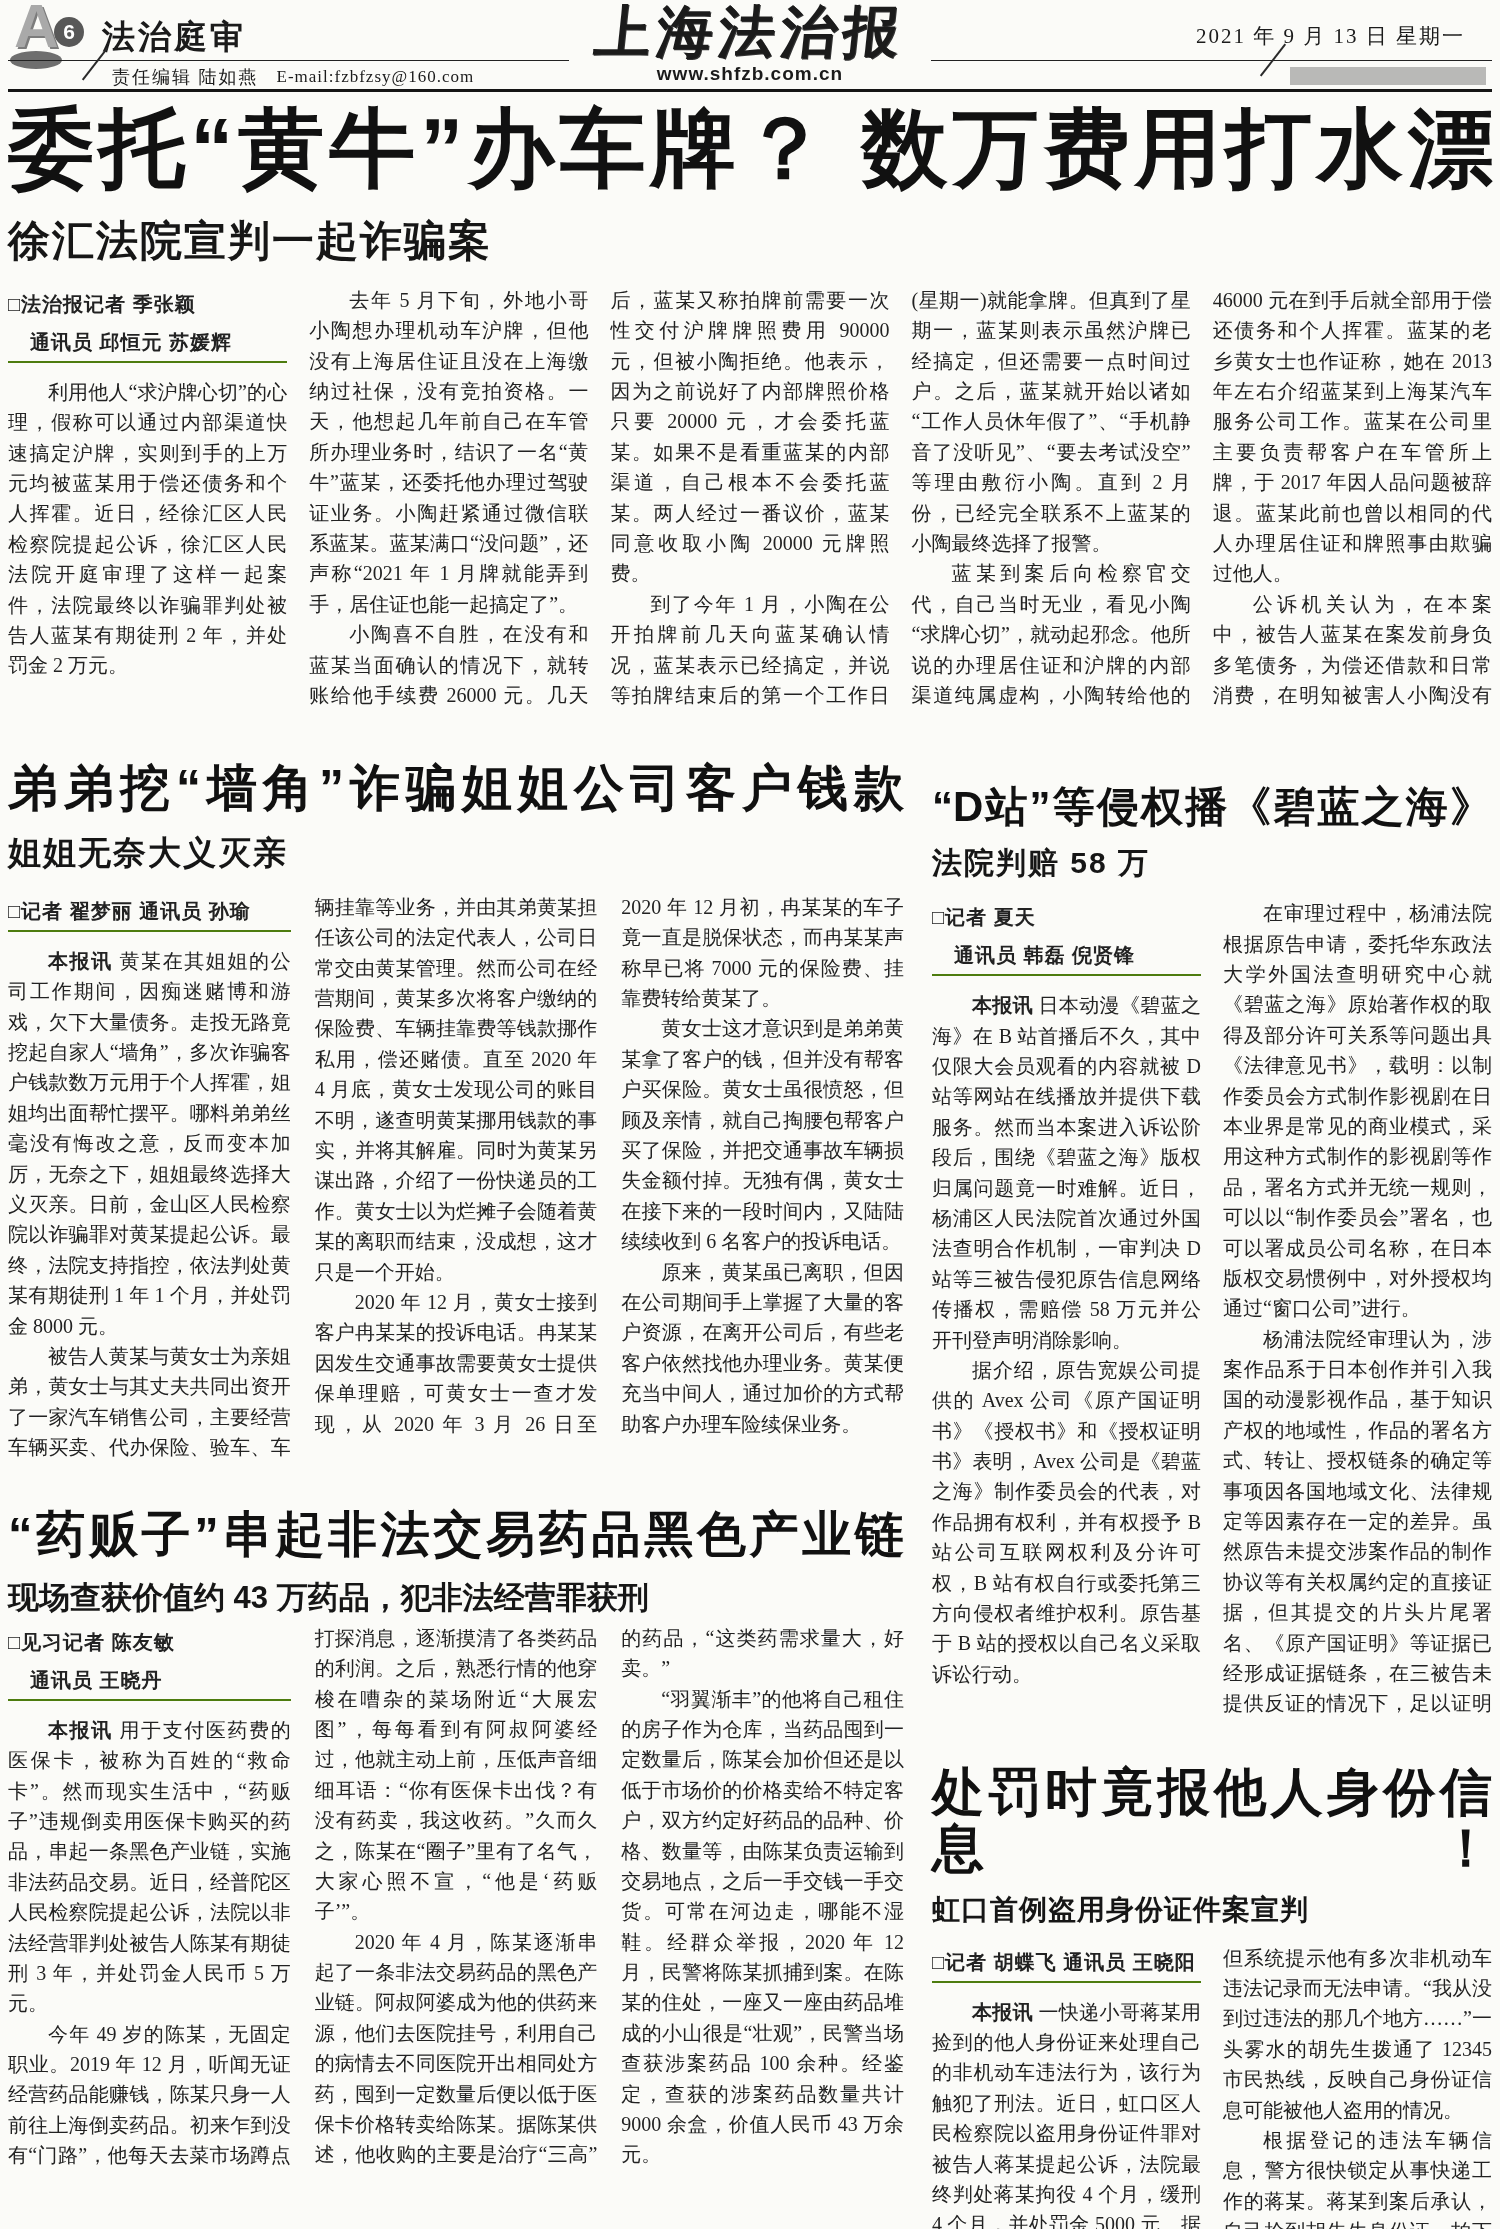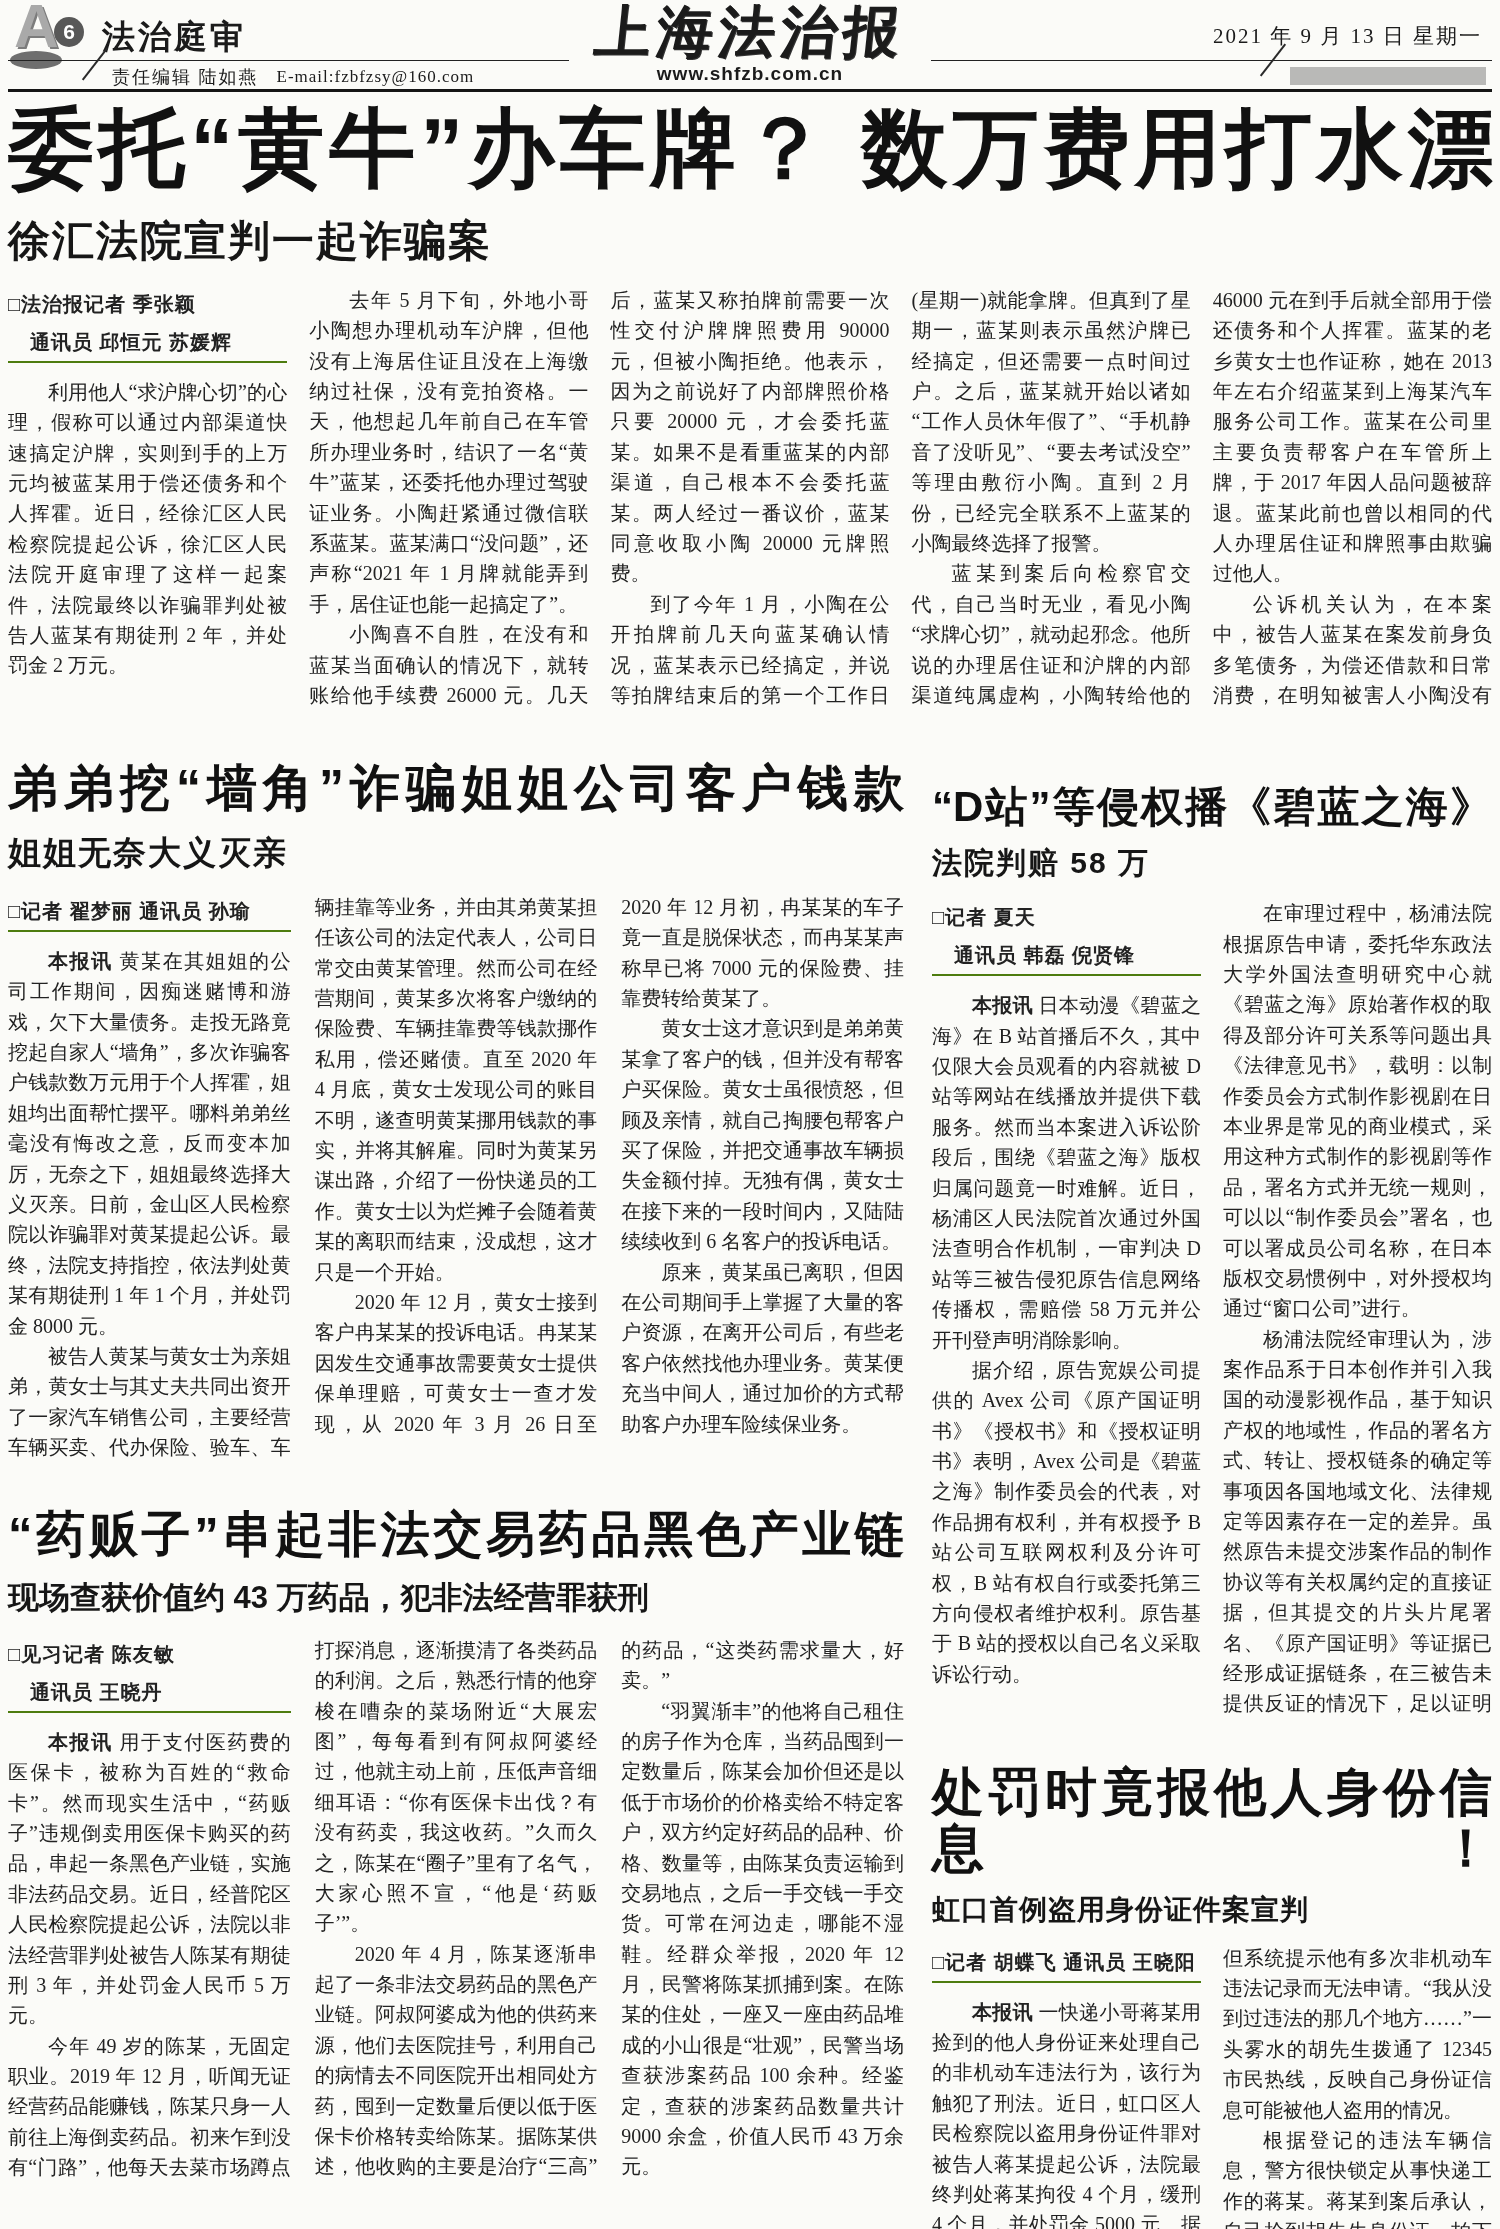--- a/index.html
+++ b/index.html
@@ -13,21 +13,21 @@
   #masthead-bar { position:relative; height:92px; border-bottom:3px solid #151515; }
   .mh-row1 { position:relative; height:60px; display:flex; align-items:center; }
   .a6 { position:relative; width:84px; height:72px; margin-top:10px; flex:0 0 auto; }
   .a6 .ellipse { position:absolute; left:2px; bottom:2px; width:52px; height:18px; background:#6e6e6e; border-radius:50%; }
   .a6 .a { position:absolute; left:6px; top:-4px; font-family:"Liberation Sans",sans-serif; font-size:62px; font-weight:900; color:#a9a9a9; text-shadow:2px 2px 0 #7c7c7c; line-height:1; }
   .a6 .six { position:absolute; left:46px; top:18px; width:30px; height:30px; background:#585858; color:#fff; border-radius:50%; font-family:"Liberation Sans",sans-serif; font-size:21px; font-weight:900; display:flex; align-items:center; justify-content:center; }
   .section-title { font-family:"Liberation Sans",sans-serif; font-size:33px; font-weight:900; letter-spacing:3px; margin-left:10px; margin-top:14px; }
   .masthead-center { position:absolute; left:50%; top:4px; transform:translateX(-50%); text-align:center; background:#fbfbf8; padding:0 26px; z-index:3; }
   .masthead-title { font-size:56px; font-weight:900; letter-spacing:6px; transform:skewX(-6deg); text-shadow:1px 1px 0 #333; line-height:1.0; }
   .site-url { font-family:"Liberation Sans",sans-serif; font-size:19px; font-weight:700; margin-top:3px; letter-spacing:1px; }
-  .date-right { position:absolute; right:10px; top:22px; font-size:21px; letter-spacing:2px; }
+  .date-right { position:absolute; right:27px; top:22px; font-size:21px; letter-spacing:2px; }
   .mh-row2 { position:relative; height:32px; border-top:1.5px solid #222; display:flex; align-items:center; }
   .editor-credit { font-size:18px; letter-spacing:2px; margin-left:104px; }
   .editor-email { font-size:17px; margin-left:18px; letter-spacing:1px; }
   .gray-bar { position:absolute; right:6px; top:6px; width:196px; height:18px; background:#b9b9b7; }
   .diag { position:absolute; width:2px; background:#2a2a2a; z-index:2; }
   .diag1 { height:40px; left:86px; top:44px; transform:rotate(38deg); }
   .diag2 { height:40px; right:218px; top:40px; transform:rotate(38deg); }
   
   .headline { font-family:"Liberation Sans",sans-serif; font-weight:900; color:#111;
               text-align:justify; text-align-last:justify; line-height:1.08; }
@@ -47,21 +47,21 @@
   
   #zone { display:flex; margin-top:24px; gap:28px; }
   #zone-left { width:896px; flex:0 0 auto; }
   #zone-right { flex:1 1 auto; }
   #a2 .headline { font-size:50px; }
   #a2 .subhead { font-size:33px; margin-top:16px; letter-spacing:2px; }
   #a2 .body-cols { margin-top:16px; column-count:3; column-gap:24px; height:588px; }
   #a4 { margin-top:28px; }
   #a4 .headline { font-size:49px; }
   #a4 .subhead { font-size:31px; margin-top:16px; }
-  #a4 .body-cols { margin-top:16px; column-count:3; column-gap:24px; height:568px; }
+  #a4 .body-cols { margin-top:4px; column-count:3; column-gap:24px; height:568px; }
   #a3 .headline { font-size:42px;margin-top:23px; }
   #a3 .subhead { font-size:30px; margin-top:14px; letter-spacing:2px; }
   #a3 .body-cols { margin-top:14px; column-count:2; column-gap:22px; height:836px; }
   #a5 { margin-top:30px; }
   #a5 .headline { font-size:52px; }
   #a5 .subhead { font-size:28px; margin-top:14px; letter-spacing:1px; }
   #a5 .body-cols { margin-top:14px; column-count:2; column-gap:22px; height:446px; }
 </style>
 </head>
 <body>

